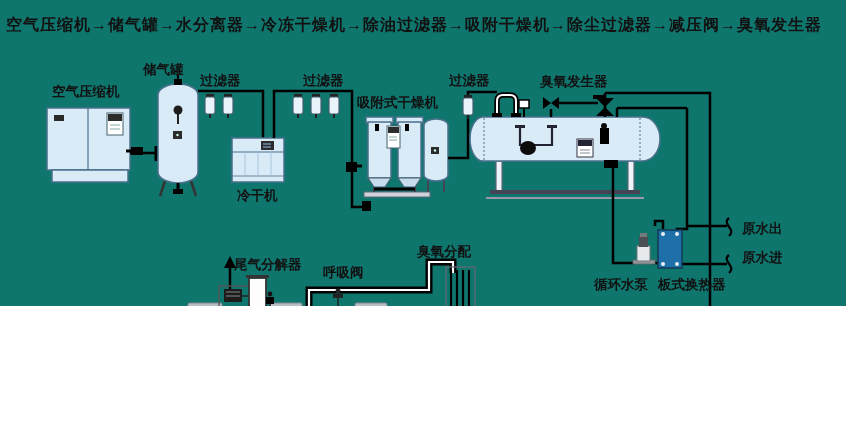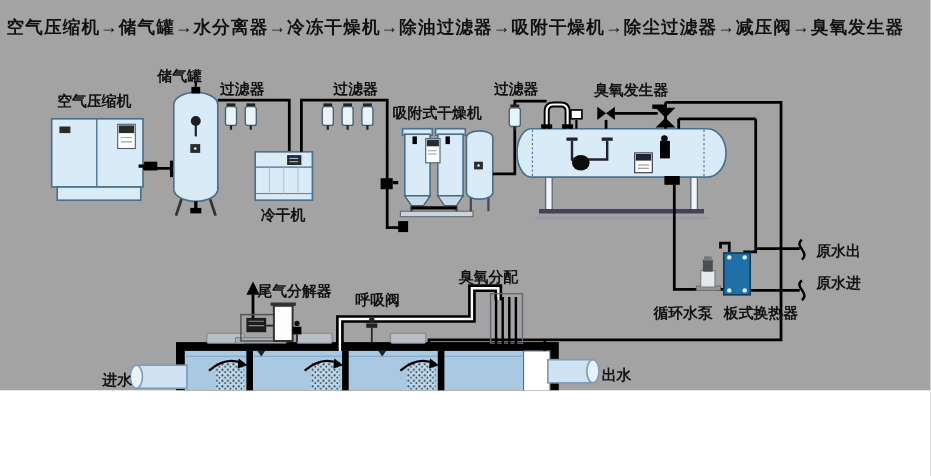--- a/index.html
+++ b/index.html
@@ -1,16 +1,16 @@
 <!DOCTYPE html>
 <html><head>
 <meta charset="utf-8">
 <style>
   html,body{margin:0;padding:0;background:#ffffff;}
-  .stage{position:relative;width:846px;height:355px;background:#a3a3a3;overflow:hidden;}
+  .stage{position:relative;width:846px;height:306px;background:#0f766e;overflow:hidden;}
   svg{display:block;}
   .title{font:bold 16px "Liberation Sans","DejaVu Sans",sans-serif;fill:#111;letter-spacing:1px;}
   .lbl{font:bold 13.5px "Liberation Sans","DejaVu Sans",sans-serif;fill:#111;}
   .pipe{stroke:#000;stroke-width:2.5;fill:none;}
   .pipe-thin{stroke:#222;stroke-width:1.5;fill:none;}
   .equip{fill:#d9ebf7;stroke:#4a708c;stroke-width:1.5;}
   .equip2{fill:#e9f3fa;stroke:#44606f;stroke-width:1.2;}
   .blk{fill:#000;stroke:none;}
   .frame{stroke:#555;fill:none;stroke-width:1.4;}
 </style>

